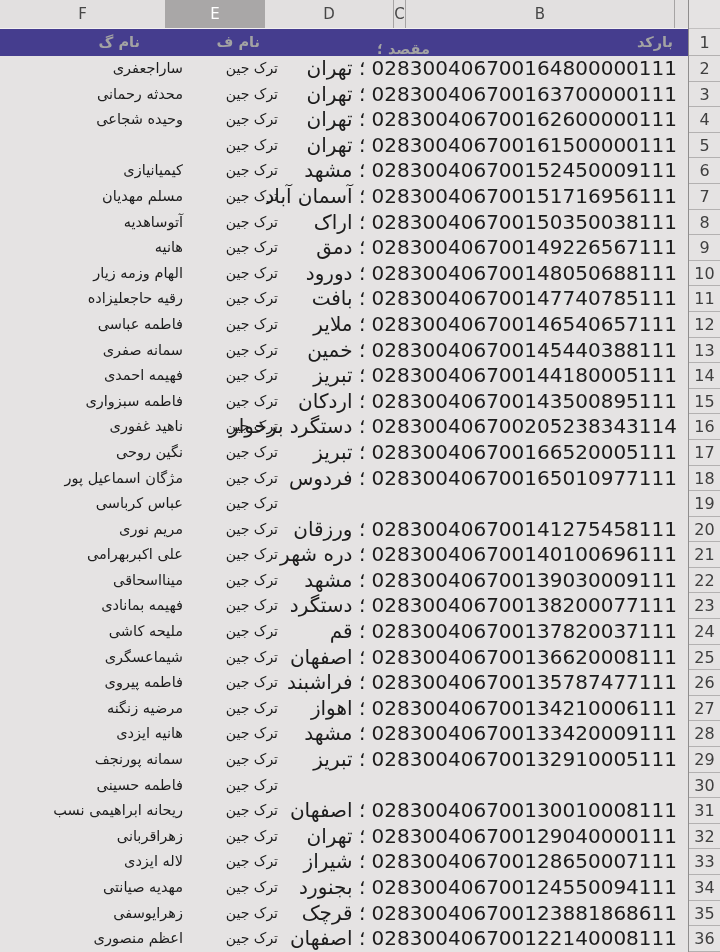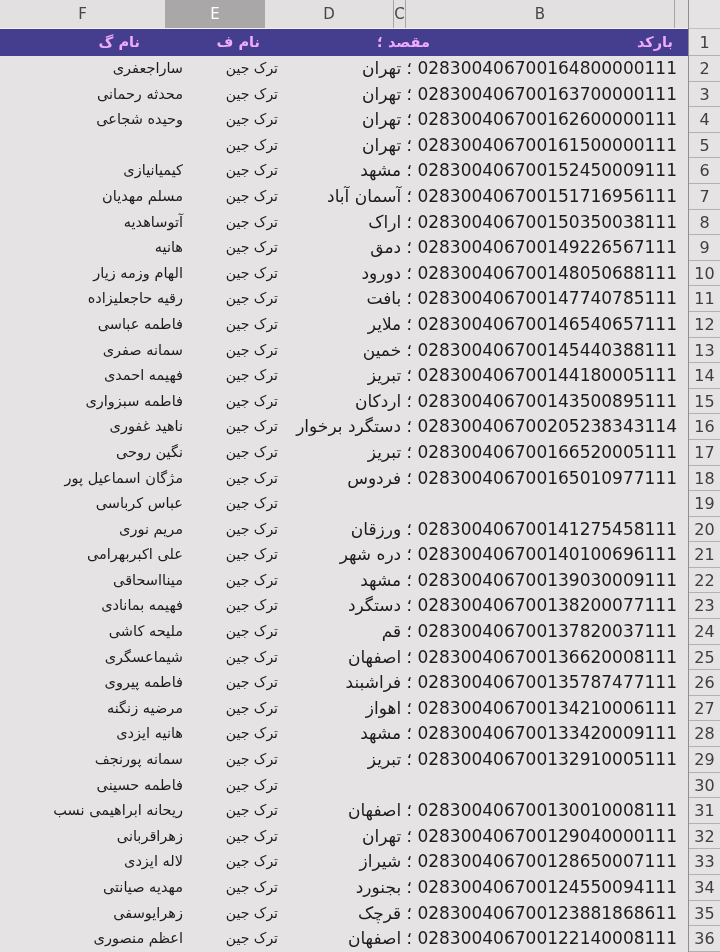--- a/index.html
+++ b/index.html
@@ -21,35 +21,35 @@
   
   #rncol{position:absolute;left:688px;top:0;width:32px;height:952px;border-left:1px solid #8f8d8d;box-sizing:border-box;background:#e5e3e3;}
   #rncol .corner{height:29px;border-bottom:1px solid #c2c0c0;box-sizing:border-box;}
   #rncol .rn1{height:27px;line-height:27px;}
   #rncol .rn{height:25.6px;line-height:25.6px;}
   #rncol .rn,#rncol .rn1{
     text-align:center;font-size:16px;color:#3f3f3f;
     border-bottom:1px solid #b3b1b1;box-sizing:border-box;
   }
   
-  #hdr{position:absolute;left:0;top:29px;width:688px;height:27px;background:#453d8e;color:#f0abfc;font-weight:bold;font-size:14.5px;}
+  #hdr{position:absolute;left:0;top:29px;width:688px;height:27px;background:#453d8e;color:#a3a3a3;font-weight:bold;font-size:14.5px;}
   #hdr span{position:absolute;top:0;height:27px;line-height:27px;white-space:nowrap;direction:rtl;}
   #hdr .h-gir{right:140px;}   
   #hdr span{transform:translateX(0);} 
   #hdr .h-gir{right:548px;}
   #hdr .h-fer{right:428px;}
-  #hdr .h-maq{right:258px;}
+  #hdr .h-maq{right:258px;margin-top:7px;}
   #hdr .h-bar{right:15px;}
   
   #grid{position:absolute;left:0;top:56px;width:688px;}
   .drow{position:relative;height:25.6px;}
   .drow span{position:absolute;top:0;height:25.6px;line-height:25.6px;white-space:nowrap;color:#1c1c1c;}
   .cell-name{right:557px;font-size:14.5px;direction:rtl;}
   .cell-shop{right:462px;font-size:14px;direction:rtl;}
-  .cell-bc{right:63px;font-size:17px;direction:rtl;}
+  .cell-bc{right:63px;font-size:20px;direction:rtl;}
   .cell-bc .bc-num{position:static;line-height:inherit;}
   .cell-bc .bc-sep{position:static;white-space:pre;}
   .cell-bc .bc-city{position:static;}
   
   #grid{width:700px;padding-left:40px;}
 </style>
 </head>
 <body>
 
 <div id="app">

